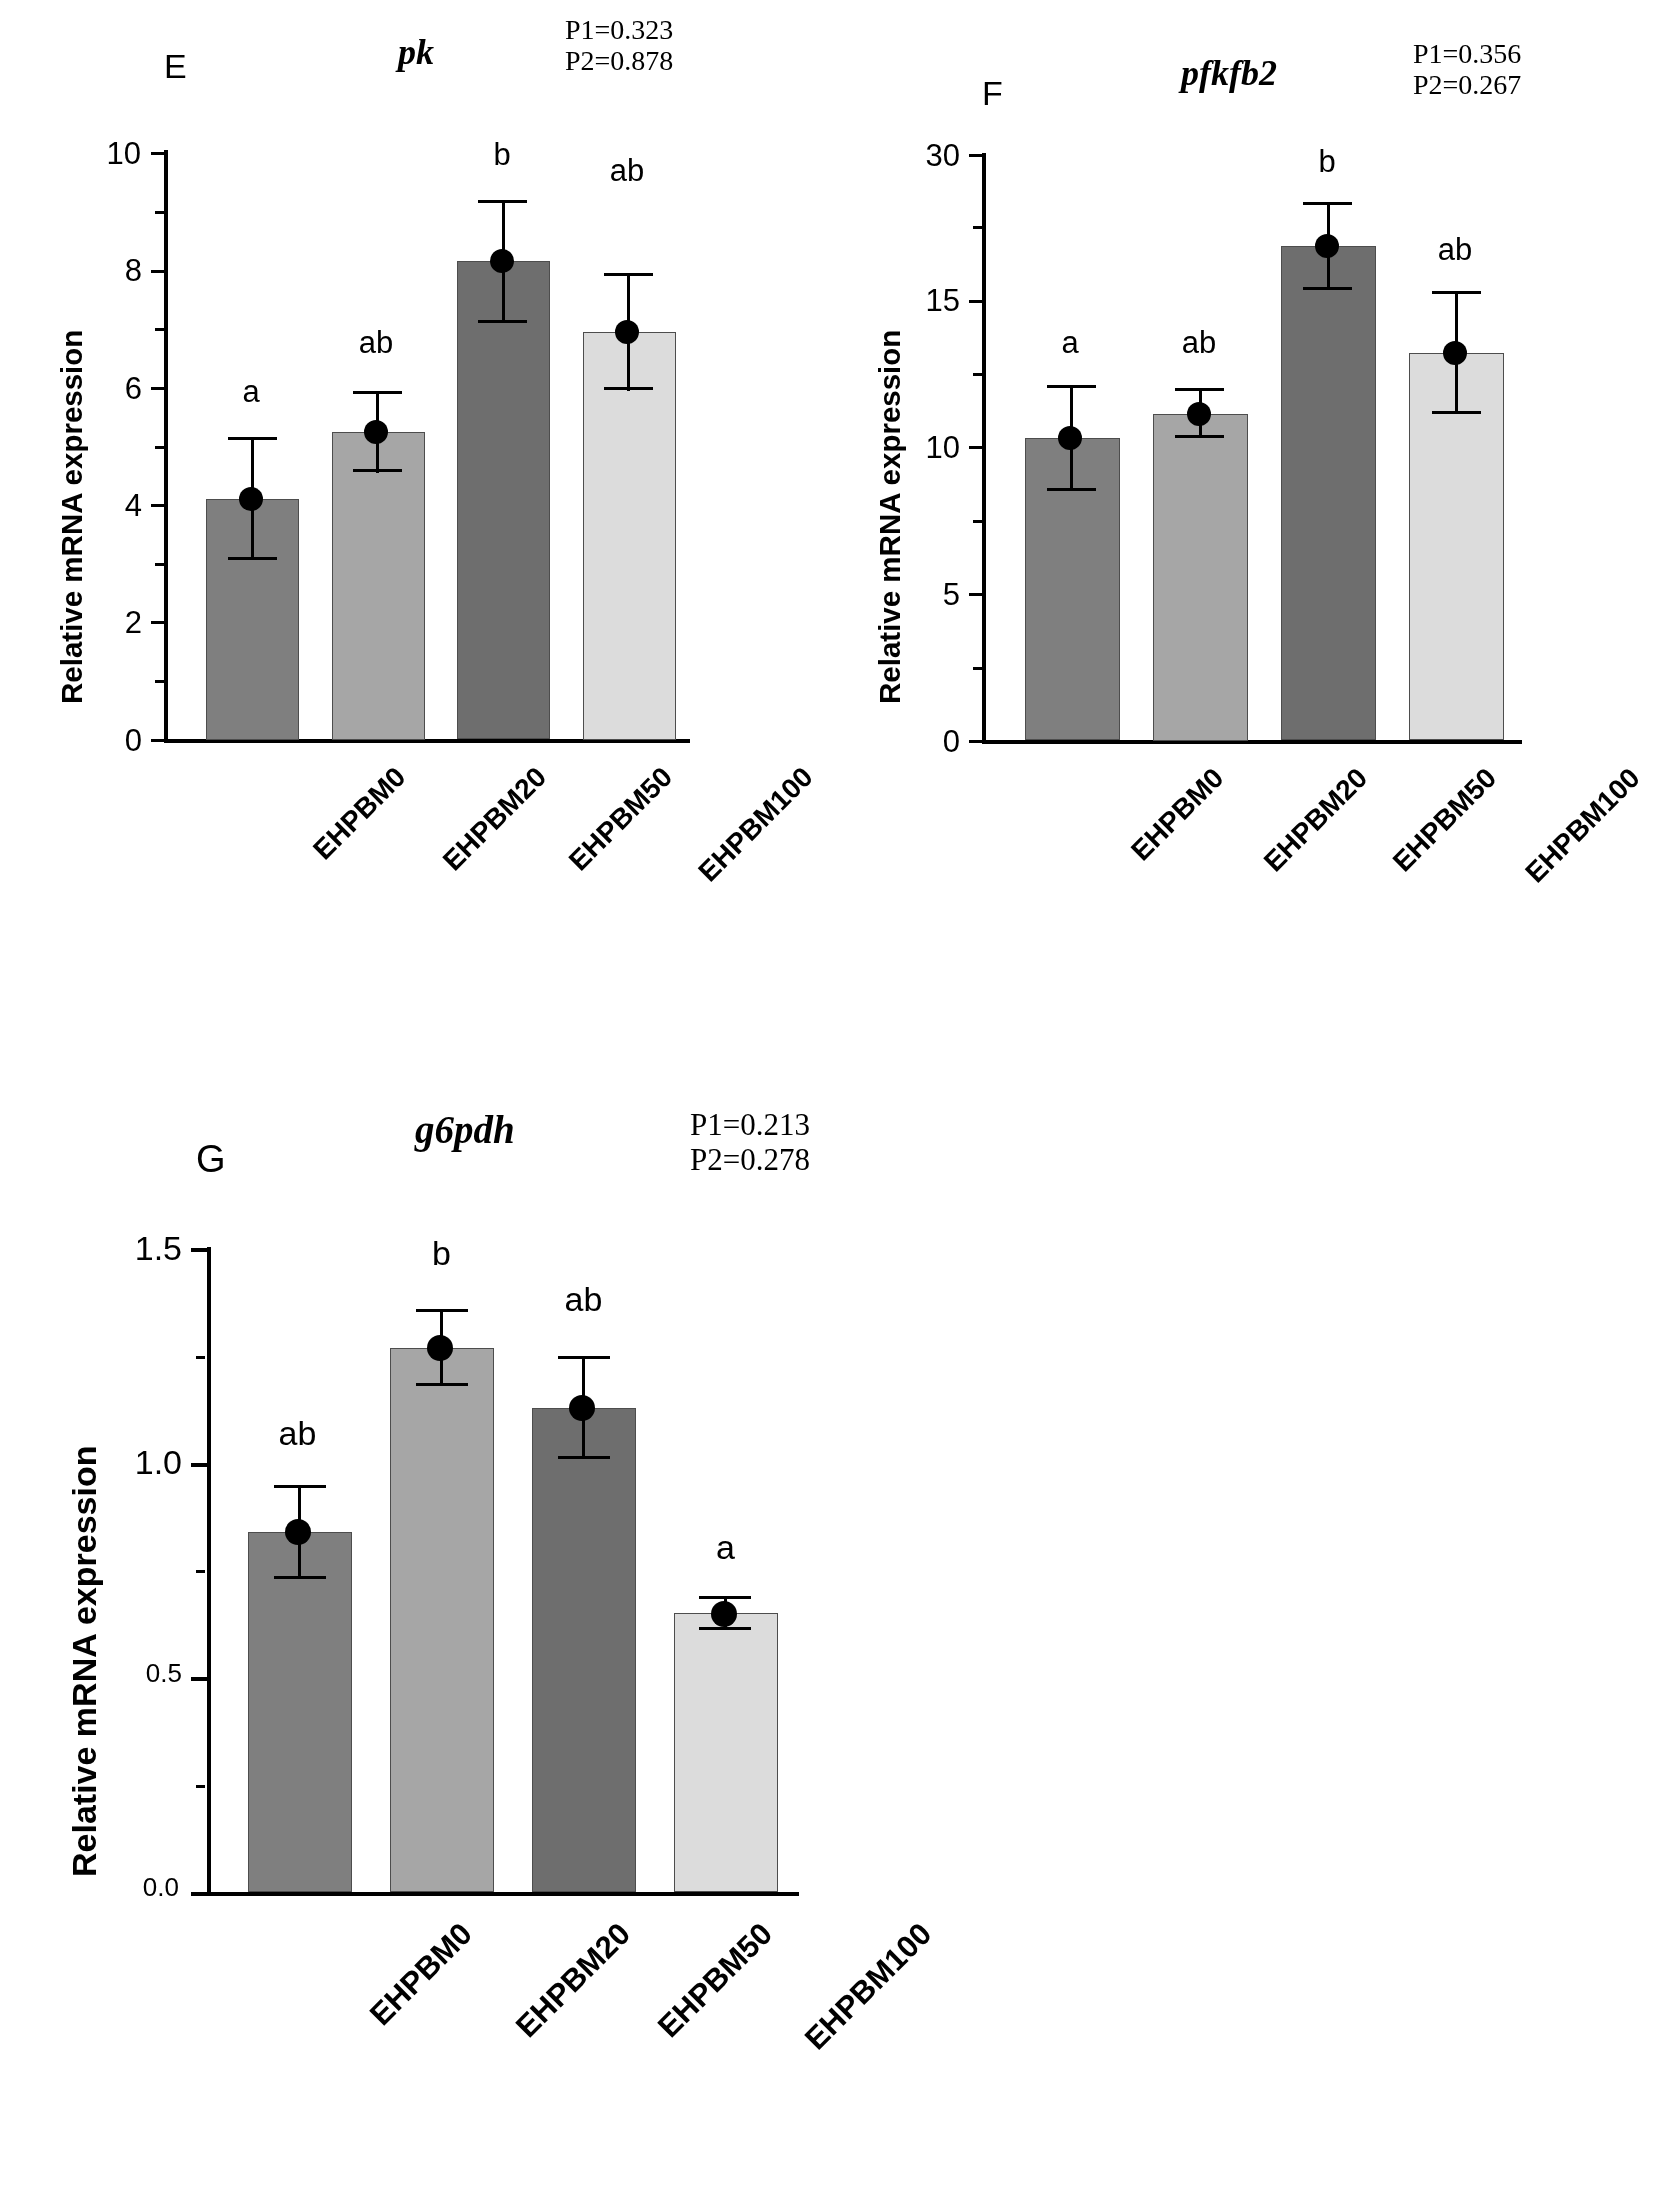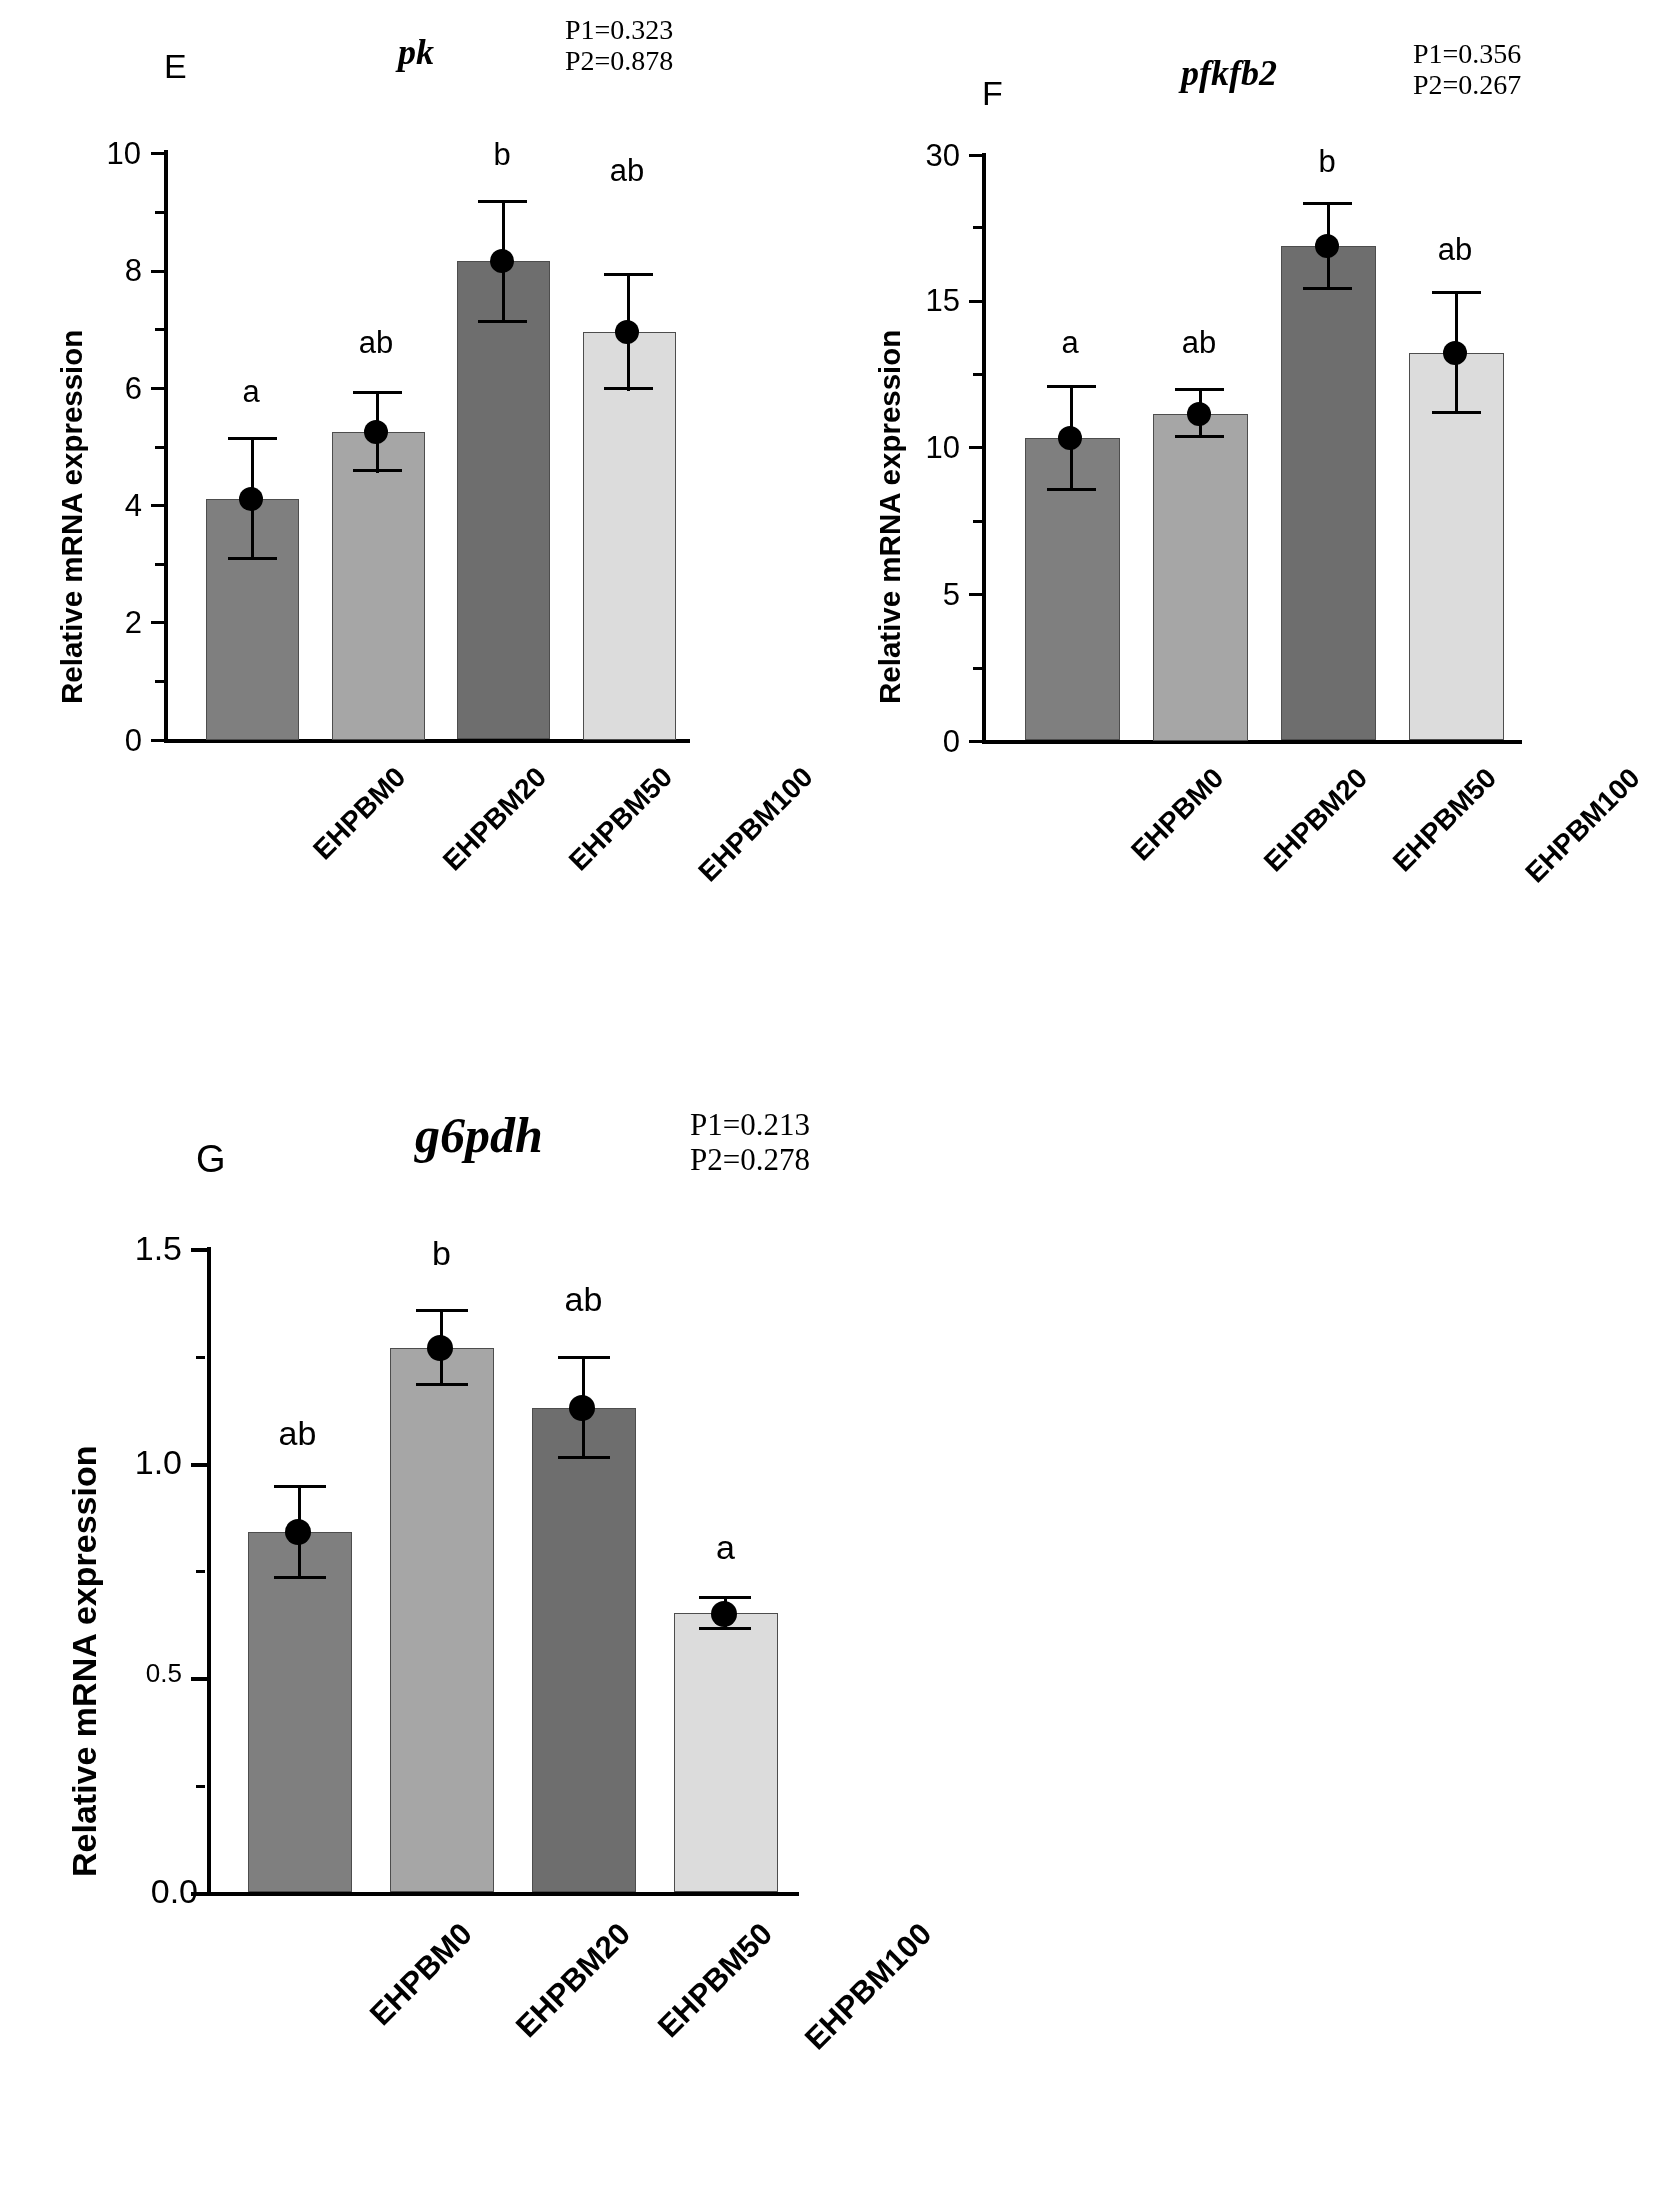--- a/index.html
+++ b/index.html
@@ -297,21 +297,21 @@
     <div class="xlabel" style="left:1219px; top:762px;">EHPBM20</div>
     <div class="xlabel" style="left:1348px; top:762px;">EHPBM50</div>
     <div class="xlabel" style="left:1476px; top:762px;">EHPBM100</div>
   </div>
 </div>
 
 <div class="panel">
 
   <div class="panel-letter" style="left:196px; top:1140px; font-size:38px;">G</div>
 
-  <div class="gene-title" style="left:415px; top:1110px; font-size:50px;">g6pdh</div>
+  <div class="gene-title" style="left:415px; top:1110px; font-size:39px;">g6pdh</div>
 
   <div class="pvals" style="left:690px; top:1108px; font-size:31px;">
     <div>P1=0.213</div>
     <div>P2=0.278</div>
   </div>
 
   <div class="ylabel" style="left:65px; top:1877px; font-size:34px;">Relative mRNA expression</div>
 
   <div class="plot">
 
@@ -319,21 +319,21 @@
     <div class="axis-h" style="left:207px; top:1892px; width:592px; height:4.4px;"></div>
 
     <div class="tick" style="left:191px; top:1892px; width:16.4px; height:3.8px;"></div>
     <div class="tick" style="left:191px; top:1677px; width:16.4px; height:3.8px;"></div>
     <div class="tick" style="left:191px; top:1463px; width:16.4px; height:3.8px;"></div>
     <div class="tick" style="left:191px; top:1248px; width:16.4px; height:3.8px;"></div>
     <div class="tick minor" style="left:196px; top:1785px;"></div>
     <div class="tick minor" style="left:196px; top:1570px;"></div>
     <div class="tick minor" style="left:196px; top:1356px;"></div>
 
-    <div class="ticklabel" style="left:81px; top:1874px; width:117px; font-size:34px;">0.0</div>
+    <div class="ticklabel" style="left:62px; top:1874px; width:117px; font-size:26px;">0.0</div>
     <div class="ticklabel" style="left:65px; top:1660px; width:117px; font-size:26px;">0.5</div>
     <div class="ticklabel" style="left:65px; top:1445px; width:117px; font-size:34px;">1.0</div>
     <div class="ticklabel" style="left:65px; top:1231px; width:117px; font-size:34px;">1.5</div>
 
     <div class="bar" style="left:248px; top:1532px; width:104px; height:360px; background:#7f7f7f;"></div>
 
     <div class="bar" style="left:390px; top:1348px; width:104px; height:544px; background:#a6a6a6;"></div>
 
     <div class="bar" style="left:532px; top:1408px; width:104px; height:484px; background:#6e6e6e;"></div>
 

